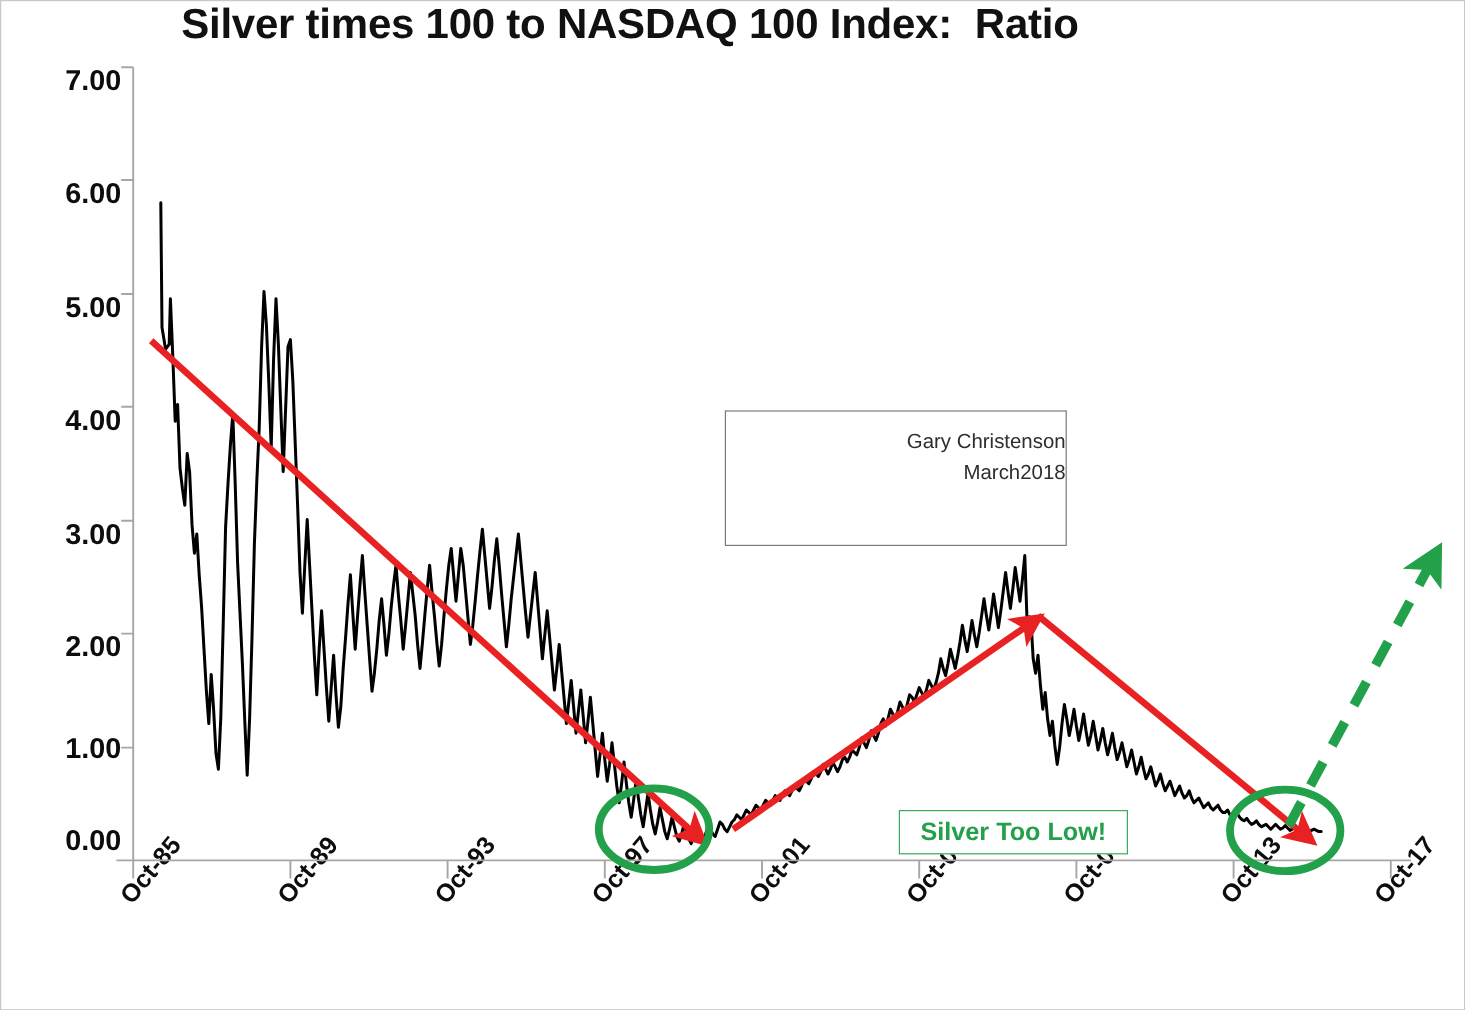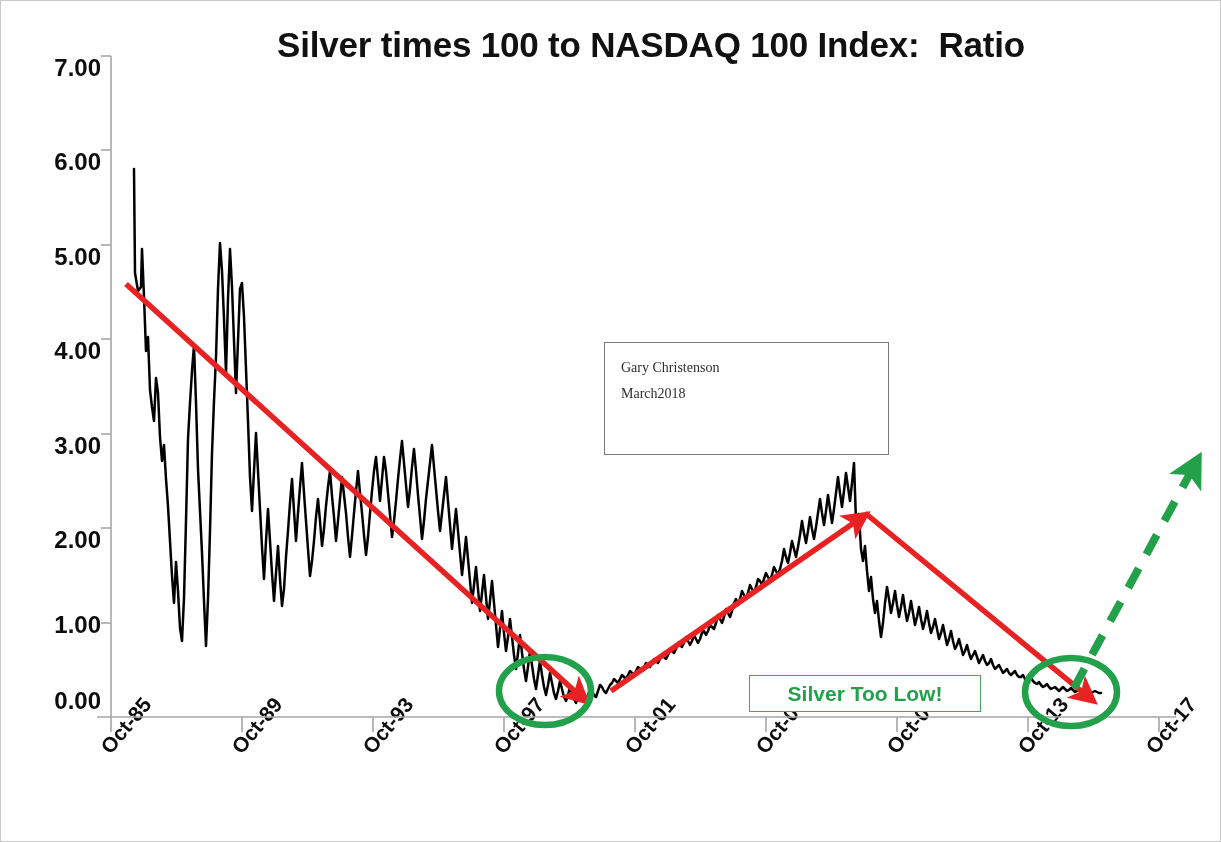--- a/index.html
+++ b/index.html
@@ -13,23 +13,22 @@
     height: 842px;
     background: #ffffff;
     border: 1px solid #c8c8c8;
     box-sizing: border-box;
     overflow: hidden;
     font-family: "Liberation Sans", sans-serif;
   }
   #chart-title {
     position: absolute;
     left: 150px;
-    top: 24px;
+    top: 0;
     width: 1000px;
-    text-align: center;
     font-family: "Liberation Sans", sans-serif;
     font-weight: bold;
     font-size: 35px;
     letter-spacing: -0.2px;
     color: #111111;
     white-space: pre;
   }
   .ytick-label {
     position: absolute;
     right: 0;
@@ -65,31 +64,32 @@
     left: 603px;
     top: 341px;
     width: 285px;
     height: 113px;
     border: 1px solid #7a7a7a;
     background: #ffffff;
     box-sizing: border-box;
     padding: 12px 0 0 16px;
   }
   .annotation-line {
-    font-family: Liberation Serif, serif;
-    font-size: 14px;
+    font-family: Liberation Sans, sans-serif;
+    font-size: 17px;
     color: #2e2e2e;
     line-height: 26px;
     white-space: nowrap;
+    text-align: right;
   }
   #silver-too-low-box {
     position: absolute;
     left: 748px;
     top: 674px;
-    width: 232px;
+    width: 191px;
     height: 37px;
     border: 1px solid #3aab5e;
     background: #ffffff;
     box-sizing: border-box;
     display: flex;
     align-items: center;
     justify-content: center;
   }
   #silver-too-low-label {
     font-family: "Liberation Sans", sans-serif;

